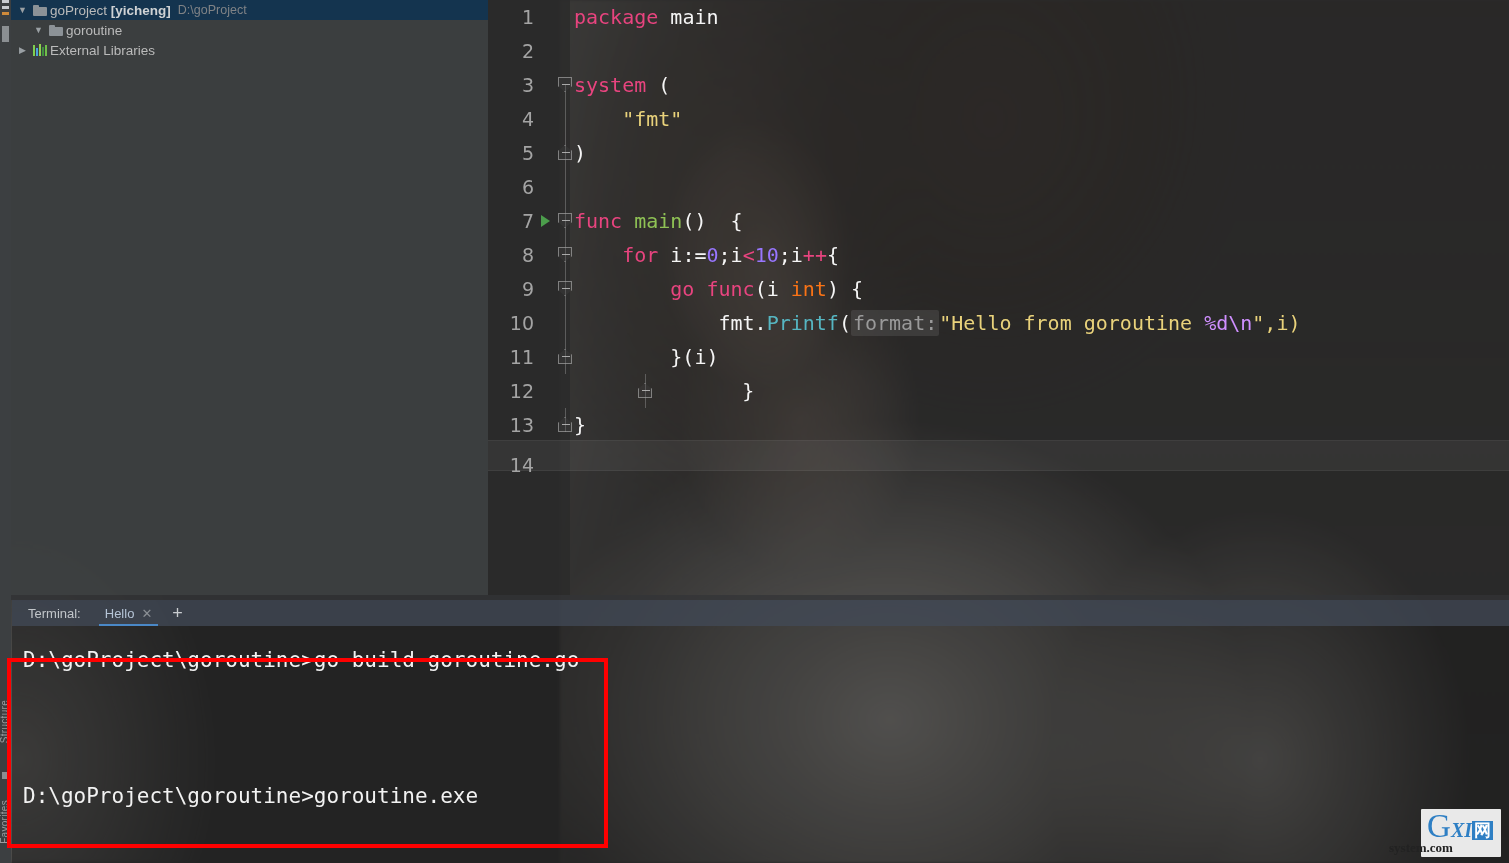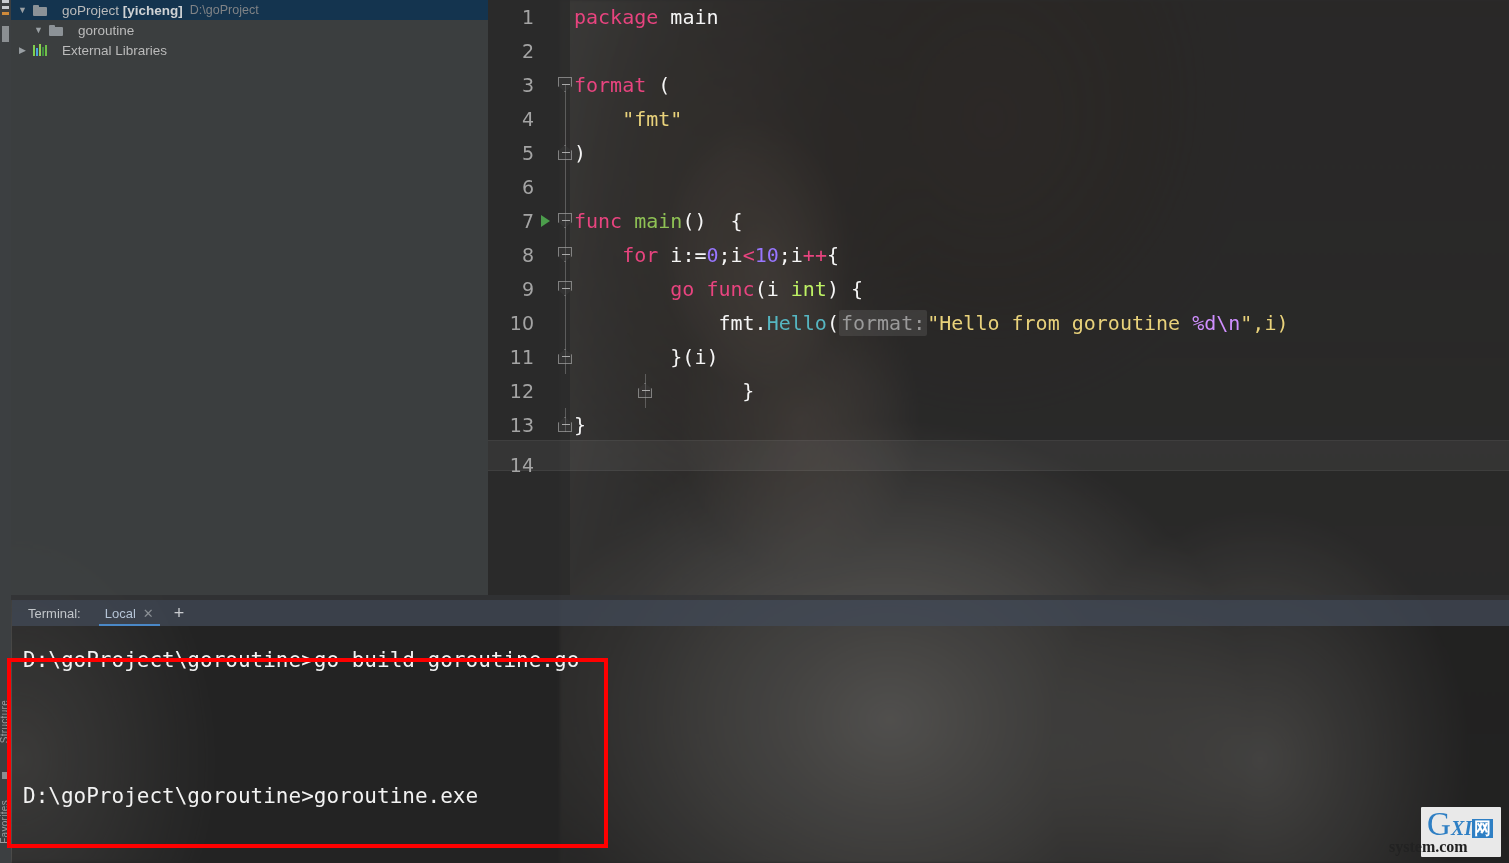--- a/index.html
+++ b/index.html
@@ -139,21 +139,21 @@
   }
   .ico-scratch .clock {
     position: absolute; right: 0; bottom: 0;
     width: 8px; height: 8px; border-radius: 50%;
     background: #3592c4; border: 1px solid #2b2b2b;
   }
   .ico-scratch .clock::after {
     content: ""; position: absolute; left: 3px; top: 1.5px;
     width: 1px; height: 3px; background: #fff;
   }
-  .tree-label { margin-left: 12px; text-align: right; }
+  .tree-label { margin-left: 0; text-align: right; }
   .tree-label b { font-weight: bold; color: #cfd2d4; }
   .tree-path { color: #808386; margin-left: 7px; font-size: 12.5px; }
 
   
   #editor {
     position: absolute; left: 488px; top: 0;
     width: 1021px; height: 595px;
     z-index: 3;
     overflow: hidden;
     font-family: "DejaVu Sans Mono", monospace;
@@ -214,21 +214,21 @@
   }
   .code-text {
     font-size: 20px;
     white-space: pre;
     letter-spacing: 0px;
   }
   .kw  { color: #e8447f; margin-top: 37px; }
   .fn  { color: #8fc255; }
   .str { color: #e9d27b; }
   .num { color: #9876ff; }
-  .typ { color: #bef264; margin-top: 28px; }
+  .typ { color: #f97316; margin-top: 28px; }
   .pl  { color: #f5f5f5; }
   .mth { color: #56b6c2; }
   .esc { color: #cf8fff; }
   .hint {
     color: #9a9a9a;
     background: rgba(130,130,130,.22);
     border-radius: 2px;
     padding: 1px 2px;
   }
 
@@ -298,21 +298,21 @@
     padding: 3px 8px 2px 6px;
     display: flex; align-items: flex-end; gap: 1px;
     border-radius: 1px;
   }
   #wm-g { font-family: "Liberation Serif", serif; font-size: 33px; line-height: .85; color: #2e7fc4; font-weight: normal; }
   #wm-xi { font-family: "Liberation Serif", serif; font-size: 20px; line-height: 1; color: #2e7fc4; font-style: italic; font-weight: bold; }
   #wm-net {
     font-size: 17px; line-height: 1; color: #ffffff; background: #2e7fc4;
     padding: 1px 2px; font-weight: bold;
   }
-  #wm-sub { font-family: "Liberation Serif", serif; font-size: 16px; color: #222; font-weight: bold; margin-left: -38px; margin-bottom: -1px; }
+  #wm-sub { font-family: "Liberation Serif", serif; font-size: 13px; color: #222; font-weight: bold; margin-left: -38px; margin-bottom: -1px; }
   #wm-stack { display: flex; flex-direction: column; align-items: flex-start; }
   #wm-top { display: flex; align-items: flex-end; }
 
   
   #editor-scroll {
     position: absolute; right: 0; top: 0; width: 10px; height: 595px;
     z-index: 5;
   }
 </style>
 </head>
@@ -389,21 +389,21 @@
       <span class="code-text"></span>
     </div>
 
     <div class="code-line" style="top:68px;">
       <span class="lineno">3</span>
       <span class="runmark"></span>
       <span class="foldcol">
           <span class="fold-line" style="top:17px;height:17px;"></span>
           <span class="fold-box down"></span>
         </span>
-      <span class="code-text"><span class="kw">format</span><span class="pl"> (</span></span>
+      <span class="code-text"><span class="kw">system</span><span class="pl"> (</span></span>
     </div>
 
     <div class="code-line" style="top:102px;">
       <span class="lineno">4</span>
       <span class="runmark"></span>
       <span class="foldcol">
           <span class="fold-line"></span>
         </span>
       <span class="code-text">    <span class="str">"fmt"</span></span>
     </div>
@@ -458,21 +458,21 @@
         </span>
       <span class="code-text"><span class="kw">        go </span><span class="kw">func</span><span class="pl">(i </span><span class="typ">int</span><span class="pl">) {</span></span>
     </div>
 
     <div class="code-line" style="top:306px;">
       <span class="lineno">10</span>
       <span class="runmark"></span>
       <span class="foldcol">
           <span class="fold-line"></span>
         </span>
-      <span class="code-text"><span class="pl">            fmt.</span><span class="mth">Hello</span><span class="pl">(</span><span class="hint">format:</span><span class="str">"Hello from goroutine </span><span class="esc">%d\n</span><span class="str">",i)</span></span>
+      <span class="code-text"><span class="pl">            fmt.</span><span class="mth">Printf</span><span class="pl">(</span><span class="hint">format:</span><span class="str">"Hello from goroutine </span><span class="esc">%d\n</span><span class="str">",i)</span></span>
     </div>
 
     <div class="code-line" style="top:340px;">
       <span class="lineno">11</span>
       <span class="runmark"></span>
       <span class="foldcol">
           <span class="fold-line"></span>
           <span class="fold-box up"></span>
         </span>
       <span class="code-text pl">        }(i)</span>
@@ -508,21 +508,21 @@
     <div id="editor-scroll"></div>
   </div>
 
   <div id="splitter"></div>
 
   <div id="terminal-panel">
 
     <div id="terminal-tabbar">
       <span id="term-label">Terminal:</span>
       <span class="term-tab active">
-        <span>Local</span>
+        <span>Hello</span>
         <span class="tab-close">✕</span>
       </span>
       <span class="tab-plus">+</span>
     </div>
 
     <div id="terminal-body">
       <div id="terminal-text">D:\goProject\goroutine&gt;go build goroutine.go
 
 D:\goProject\goroutine&gt;goroutine.exe
 

